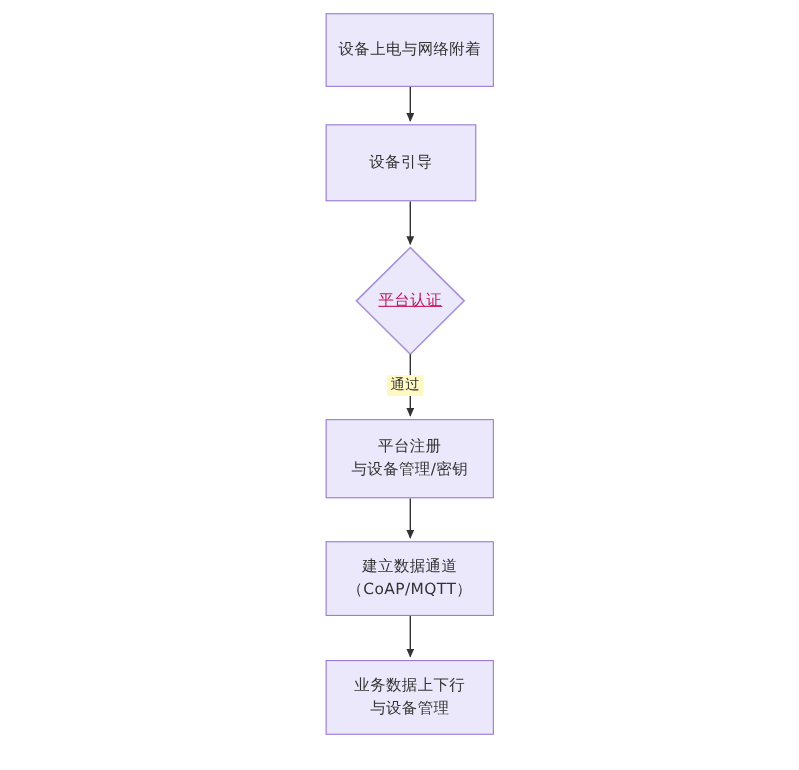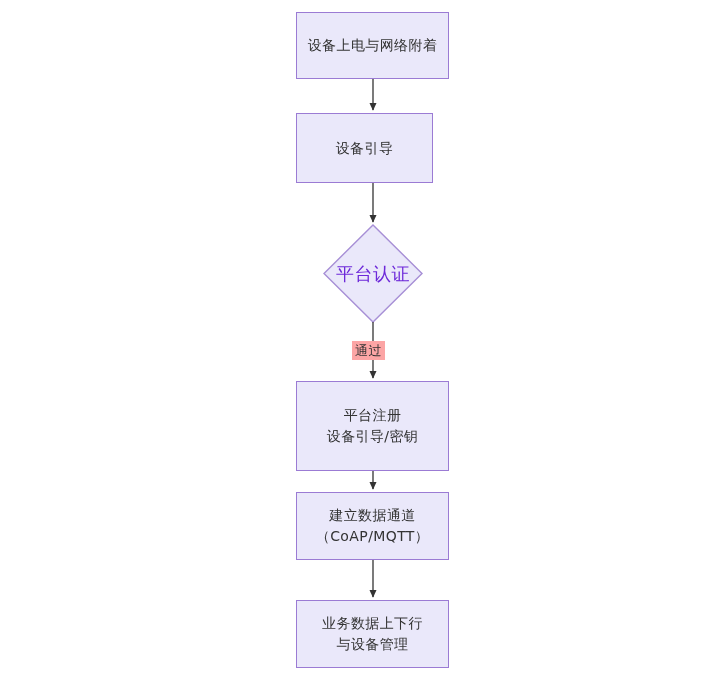--- a/index.html
+++ b/index.html
@@ -50,30 +50,31 @@
     display: block;
     white-space: nowrap;
   }
   .node.decision {
     background: transparent;
     border: none;
   }
   .decision .dlabel {
     position: relative;
     z-index: 2;
-    color: #6d28d9;
-    font-size: 18px;
+    color: #be185d;
+    font-size: 14px;
     letter-spacing: 0.5px;
+    text-decoration: underline;
   }
   .edge-label {
     position: absolute;
     color: #333333;
     font-size: 13px;
     letter-spacing: 0.5px;
-    background: #fca5a5;
+    background: #fef9c3;
     padding: 1px 3px;
     line-height: 17px;
     white-space: nowrap;
   }
 </style>
 </head>
 <body>
 
 <div id="canvas">
 
@@ -104,23 +105,23 @@
   <div class="node process" style="left:296px; top:113px; width:137px; height:70px;">
     <span class="line1">设备引导</span>
   </div>
 
   <div class="node decision" style="left:324px; top:225px; width:98px; height:97px;">
     <span class="dlabel">平台认证</span>
   </div>
 
   <div class="edge-label" style="left:352px; top:341px;">通过</div>
 
-  <div class="node process" style="left:296px; top:381px; width:153px; height:90px;">
+  <div class="node process" style="left:296px; top:381px; width:153px; height:72px;">
     <span class="line1">平台注册</span>
-    <span class="line2">设备引导/密钥</span>
+    <span class="line2">与设备管理/密钥</span>
   </div>
 
   <div class="node process" style="left:296px; top:600px; width:153px; height:68px;">
     <span class="line1">业务数据上下行</span>
     <span class="line2">与设备管理</span>
   </div>
 
   <div class="node process" style="left:296px; top:492px; width:153px; height:68px;">
     <span class="line1">建立数据通道</span>
     <span class="line2">（CoAP/MQTT）</span>

